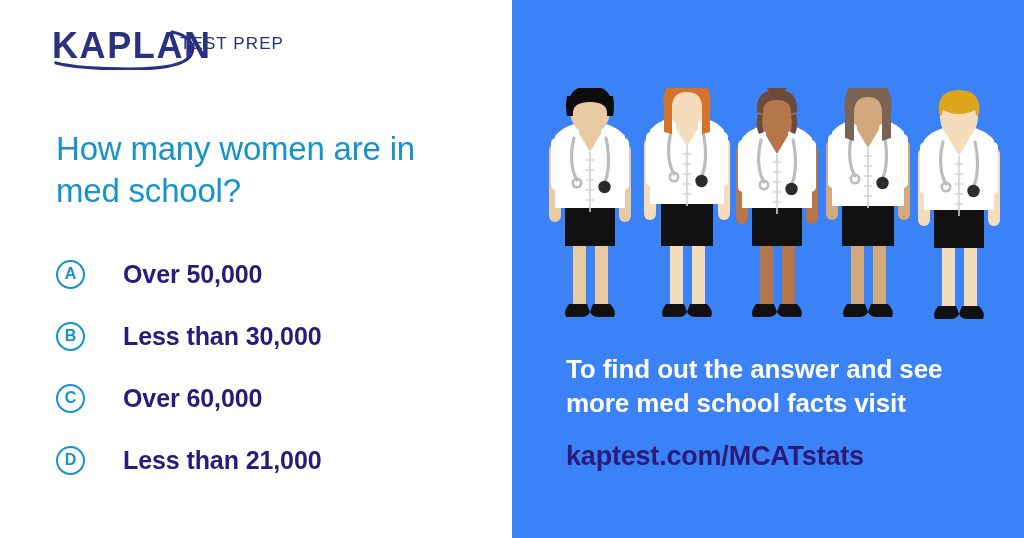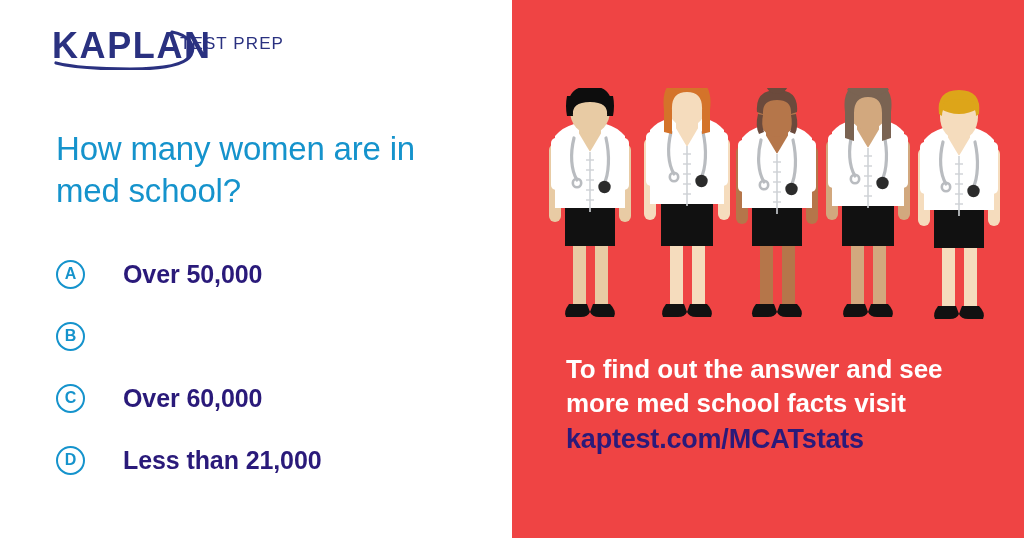--- a/index.html
+++ b/index.html
@@ -111,21 +111,21 @@
     color: #2a1a7a;
     letter-spacing: -0.1px;
   }
 
   
   .right-panel {
     position: absolute;
     left: 512px; top: 0;
     width: 512px;
     height: 538px;
-    background: #ef4444;
+    background: #3b82f6;
   }
   .figures {
     position: absolute;
     left: 0;
     top: 88px;
     width: 512px;
     height: 240px;
   }
   .cta {
     position: absolute;
@@ -138,21 +138,21 @@
     font-weight: bold;
     color: #ffffff;
     line-height: 1.32;
     letter-spacing: -0.1px;
   }
   .cta-url {
     font-size: 27px;
     font-weight: bold;
     color: #2a1a7a;
     line-height: 1.32;
-    margin-top: 1px;
+    margin-top: 18px;
     letter-spacing: -0.2px;
   }
 </style>
 </head>
 <body>
 
 <div class="canvas">
 
   <div class="left-panel">
 
@@ -168,20 +168,21 @@
 
     <div class="options">
 
       <div class="option-row">
         <div class="option-badge">A</div>
         <div class="option-label">Over 50,000</div>
       </div>
 
       <div class="option-row">
         <div class="option-badge">B</div>
+        <div class="option-label">Less than 30,000</div>
       </div>
 
       <div class="option-row">
         <div class="option-badge">C</div>
         <div class="option-label">Over 60,000</div>
       </div>
 
       <div class="option-row">
         <div class="option-badge">D</div>
         <div class="option-label">Less than 21,000</div>

